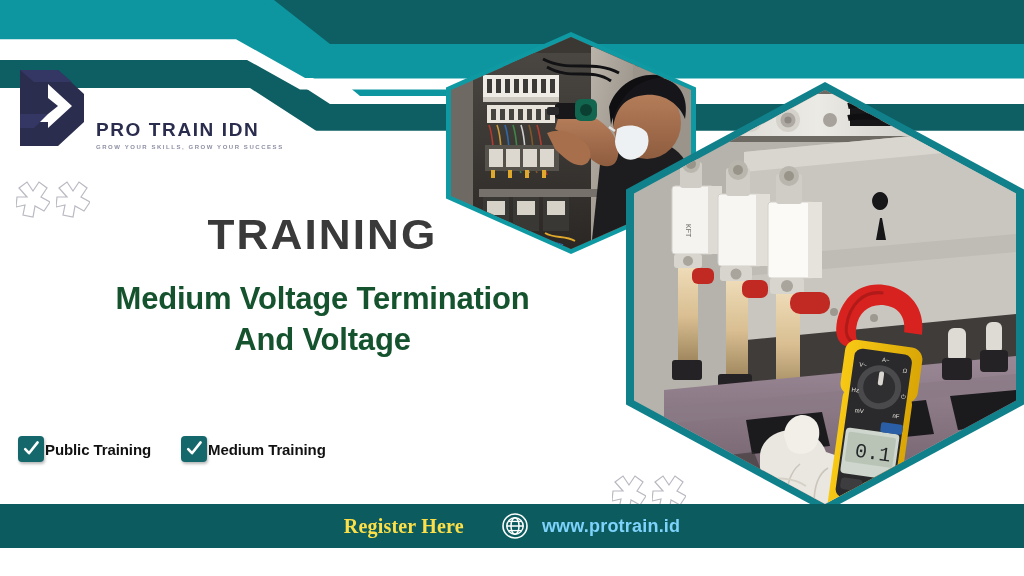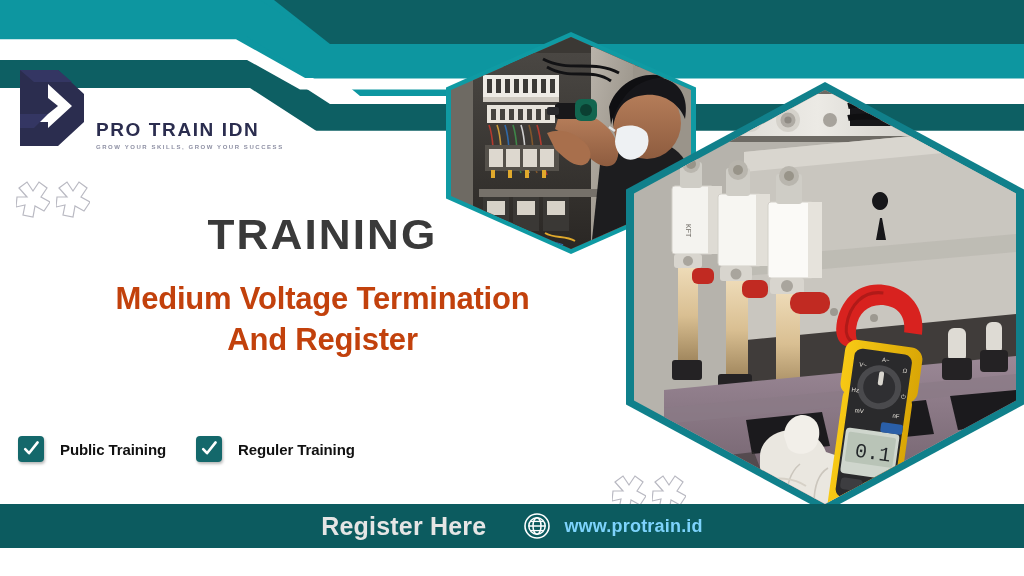--- a/index.html
+++ b/index.html
@@ -71,33 +71,33 @@
     transform: scaleX(1.05);
   }
   .headline-sub {
     position: absolute;
     left: 0; top: 278px;
     width: 645px;
     text-align: center;
     font-size: 31px;
     font-weight: 700;
     line-height: 1.33;
-    color: #c2410c;
+    color: #14532d;
     letter-spacing: -0.2px;
   }
 
   
   .check-row {
     position: absolute;
     left: 18px; top: 436px;
     display: flex;
     align-items: center;
     gap: 30px;
   }
-  .check-item { display: flex; align-items: center; gap: 16px; }
+  .check-item { display: flex; align-items: center; gap: 1px; }
   .check-box {
     width: 26px; height: 26px;
     border-radius: 4px;
     background: #14686b;
     box-shadow: 1px 2px 3px rgba(0,0,0,.28);
     display: flex; align-items: center; justify-content: center;
     flex: 0 0 auto;
   }
   .check-label {
     font-size: 15px;
@@ -126,24 +126,25 @@
     position: absolute;
     left: 0; bottom: 0;
     width: 1024px; height: 44px;
     background: #0c5b5f;
     display: flex;
     align-items: center;
     justify-content: center;
     gap: 38px;
   }
   .footer-cta {
-    font-size: 25px;
+    font-size: 20px;
     font-weight: 700;
-    color: #e5e5e5;
+    color: #fde047;
     letter-spacing: 0.2px;
+    font-family: Liberation Serif, serif;
   }
   .footer-url-group { display: flex; align-items: center; gap: 14px; }
   .footer-url {
     font-size: 18px;
     font-weight: 700;
     color: #7dd3fc;
     letter-spacing: 0.2px;
   }
   .globe { width: 26px; height: 26px; display: block; }
 </style>
@@ -202,41 +203,41 @@
       <path d="M3,8 L11,2 L17,11 L23,2 L31,8 L25,17 L34,22 L28,31 L19,26 L17,37 L7,35 L9,25 L0,27 L1,17 L11,17 Z" fill="none" stroke="#b9b9c2" stroke-width="1.2"></path>
     </svg>
     <svg width="34" height="40" viewBox="0 0 34 40">
       <path d="M3,8 L11,2 L17,11 L23,2 L31,8 L25,17 L34,22 L28,31 L19,26 L17,37 L7,35 L9,25 L0,27 L1,17 L11,17 Z" fill="none" stroke="#b9b9c2" stroke-width="1.2"></path>
     </svg>
   </div>
 
   <div class="headline-word">TRAINING</div>
   <div class="headline-sub">
     <span>Medium Voltage Termination</span><br>
-    <span>And Register</span>
+    <span>And Voltage</span>
   </div>
 
   <div class="check-row">
     <div class="check-item">
       <span class="check-box">
         <svg width="18" height="18" viewBox="0 0 18 18">
           <path d="M3.2,9.2 L7,13.2 L15.6,2.4" fill="none" stroke="#ffffff" stroke-width="2.6" stroke-linecap="round" stroke-linejoin="round"></path>
         </svg>
       </span>
       <span class="check-label">Public Training</span>
     </div>
 
 
     <div class="check-item">
       <span class="check-box">
         <svg width="18" height="18" viewBox="0 0 18 18">
           <path d="M3.2,9.2 L7,13.2 L15.6,2.4" fill="none" stroke="#ffffff" stroke-width="2.6" stroke-linecap="round" stroke-linejoin="round"></path>
         </svg>
       </span>
-      <span class="check-label">Reguler Training</span>
+      <span class="check-label">Medium Training</span>
     </div>
   </div>
 
   <div class="hex hex-outer-top"></div>
   <div class="hex hex-inner-top">
     <div class="photo">
       <svg viewBox="0 0 240 212" preserveAspectRatio="xMidYMid slice">
         <defs>
           <linearGradient id="panelBg" x1="0" y1="0" x2="0" y2="1">
             <stop offset="0" stop-color="#4a4743"></stop>

